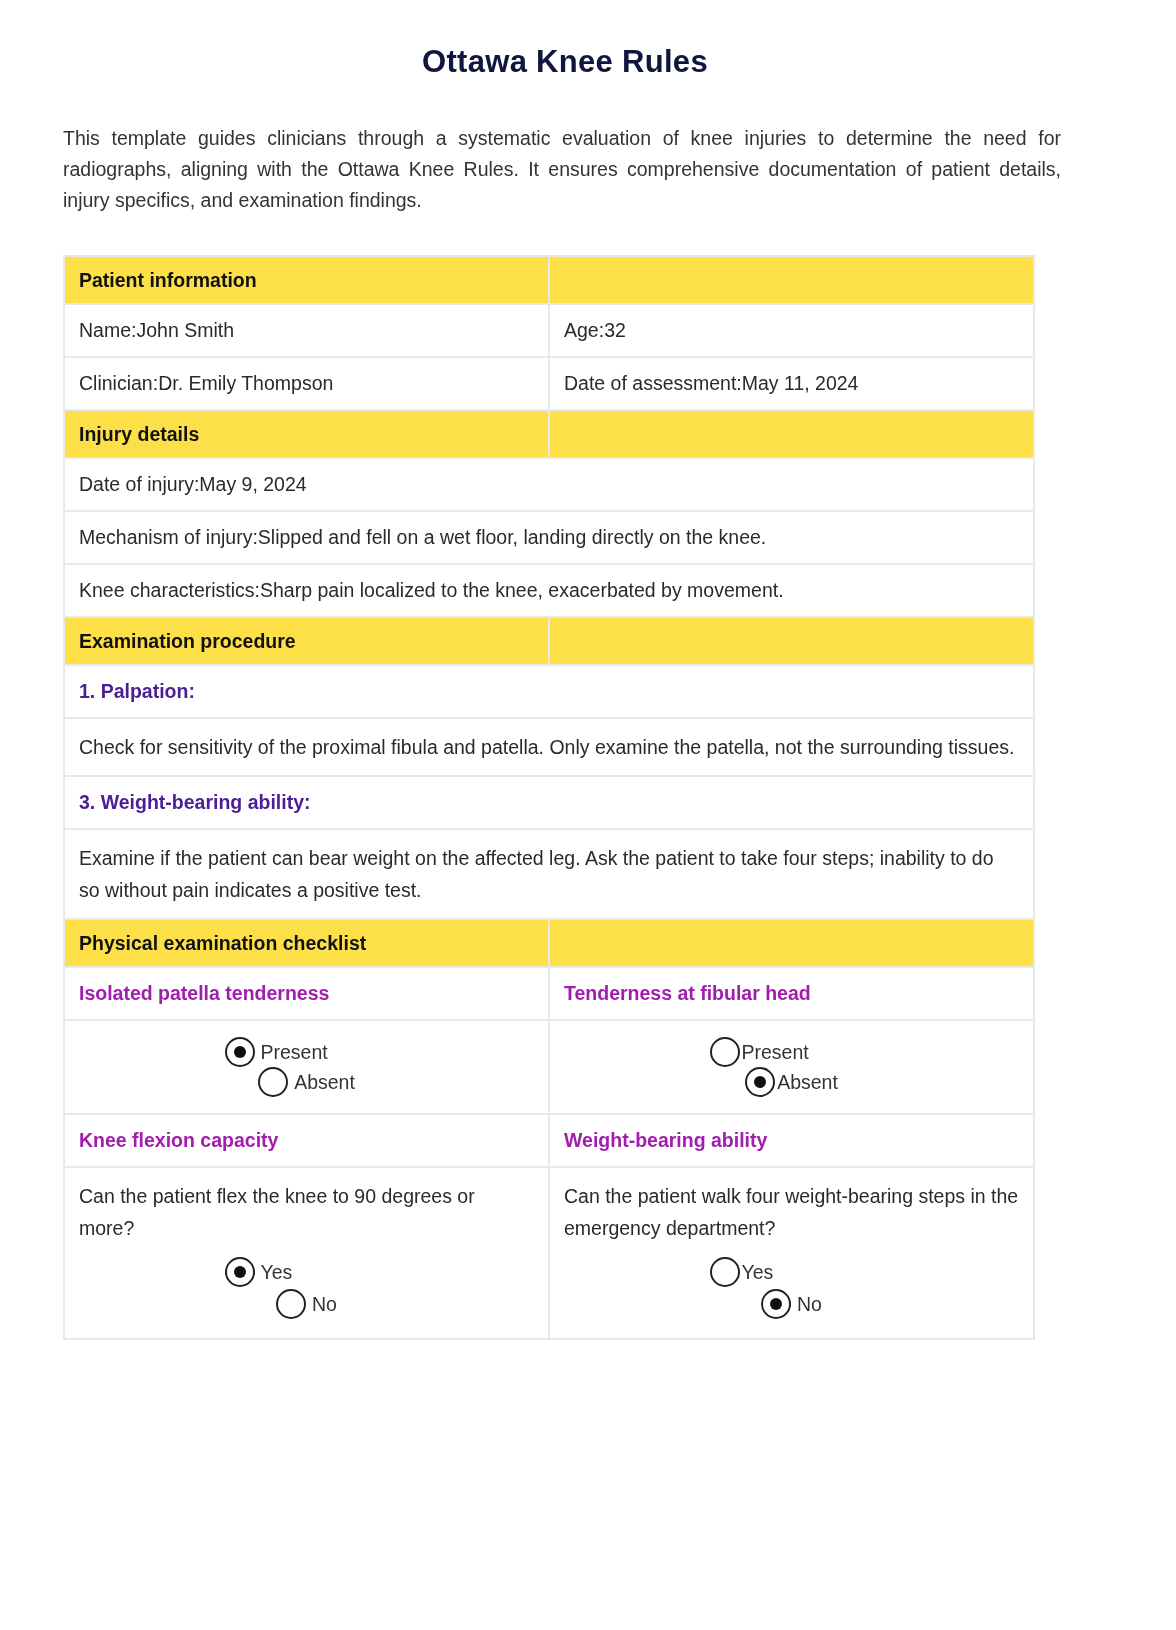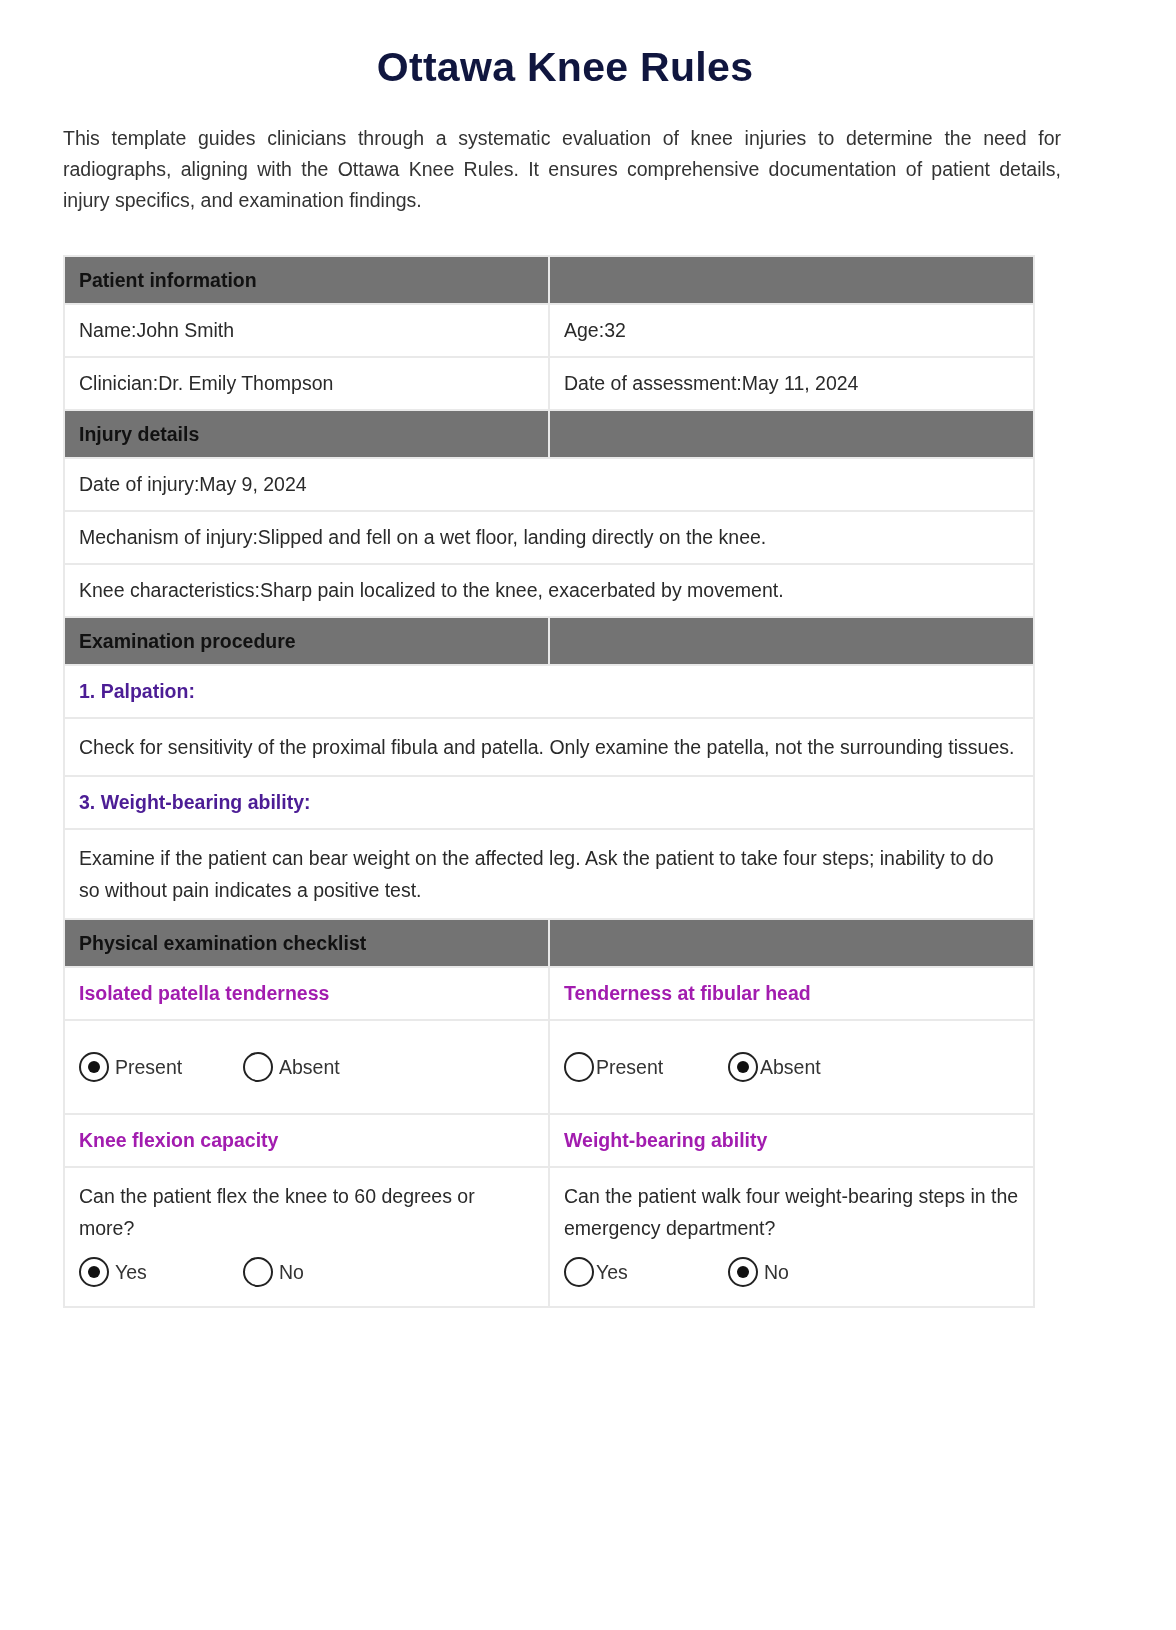--- a/index.html
+++ b/index.html
@@ -1,30 +1,30 @@
 <!DOCTYPE html>
 <html><head>
 <meta charset="utf-8">
 <style>
   html, body { margin: 0; padding: 0; background: #ffffff; }
   body { width: 1176px; height: 1630px; position: relative; font-family: "Liberation Sans", sans-serif; color: #222; }
-  .title { position: absolute; top: 44px; left: 0; width: 1130px; text-align: center; font-size: 41px; font-weight: bold; color: #10163f; letter-spacing: 0.3px; margin: 0; }
+  .title { position: absolute; top: 44px; left: 0; width: 1130px; text-align: center; font-size: 31px; font-weight: bold; color: #10163f; letter-spacing: 0.3px; margin: 0; }
   .intro { position: absolute; top: 123px; left: 63px; width: 998px; font-size: 19.5px; line-height: 31px; color: #333; text-align: justify; margin: 0; }
   .tbl { position: absolute; top: 255px; left: 63px; width: 970px; border-collapse: collapse; table-layout: fixed; }
   .tbl td { border: 2px solid #e9e9e9; padding: 0 14px; font-size: 19.5px; color: #2a2a2a; vertical-align: middle; }
-  .tbl tr.sec td { background: #737373; font-weight: bold; color: #111; height: 46px; }
+  .tbl tr.sec td { background: #fde047; font-weight: bold; color: #111; height: 46px; }
   .tbl tr.row td { height: 51px; }
   .tbl tr.step td { height: 51px; font-weight: bold; color: #4c1d95; }
   .tbl tr.para td { padding-top: 12px; padding-bottom: 12px; line-height: 32px; }
   .tbl tr.chk td { height: 51px; font-weight: bold; color: #a21caf; }
   .tbl tr.radios td { height: 92px; }
   .tbl tr.q td { vertical-align: top; padding-top: 12px; padding-bottom: 18px; line-height: 32px; }
   .lbl { }
   .val { }
-  .radio-group { display: flex; align-items: center; }
+  .radio-group { display: flex; align-items: center; flex-direction: column; }
   .radio { display: inline-flex; align-items: center; cursor: pointer; }
   .radio .circle { width: 30px; height: 30px; border: 2px solid #222; border-radius: 50%; box-sizing: border-box; display: inline-flex; align-items: center; justify-content: center; margin-right: 6px; }
   .radio .circle.on::after { content: ""; width: 12px; height: 12px; border-radius: 50%; background: #111; }
   .radio .rlabel { font-size: 19.5px; color: #333; }
   .r1 { width: 164px; }
   .q .qtext { display: block; margin-bottom: 12px; }
 </style>
 </head>
 <body>
 
@@ -115,21 +115,21 @@
           </label>
         </div>
       </td>
     </tr>
     <tr class="chk">
       <td>Knee flexion capacity</td>
       <td>Weight-bearing ability</td>
     </tr>
     <tr class="q">
       <td>
-        <span class="qtext">Can the patient flex the knee to 60 degrees or more?</span>
+        <span class="qtext">Can the patient flex the knee to 90 degrees or more?</span>
         <div class="radio-group">
           <label class="radio r1">
             <span class="circle on"></span>
             <span class="rlabel">Yes</span>
           </label>
           <label class="radio">
             <span class="circle"></span>
             <span class="rlabel">No</span>
           </label>
         </div>

